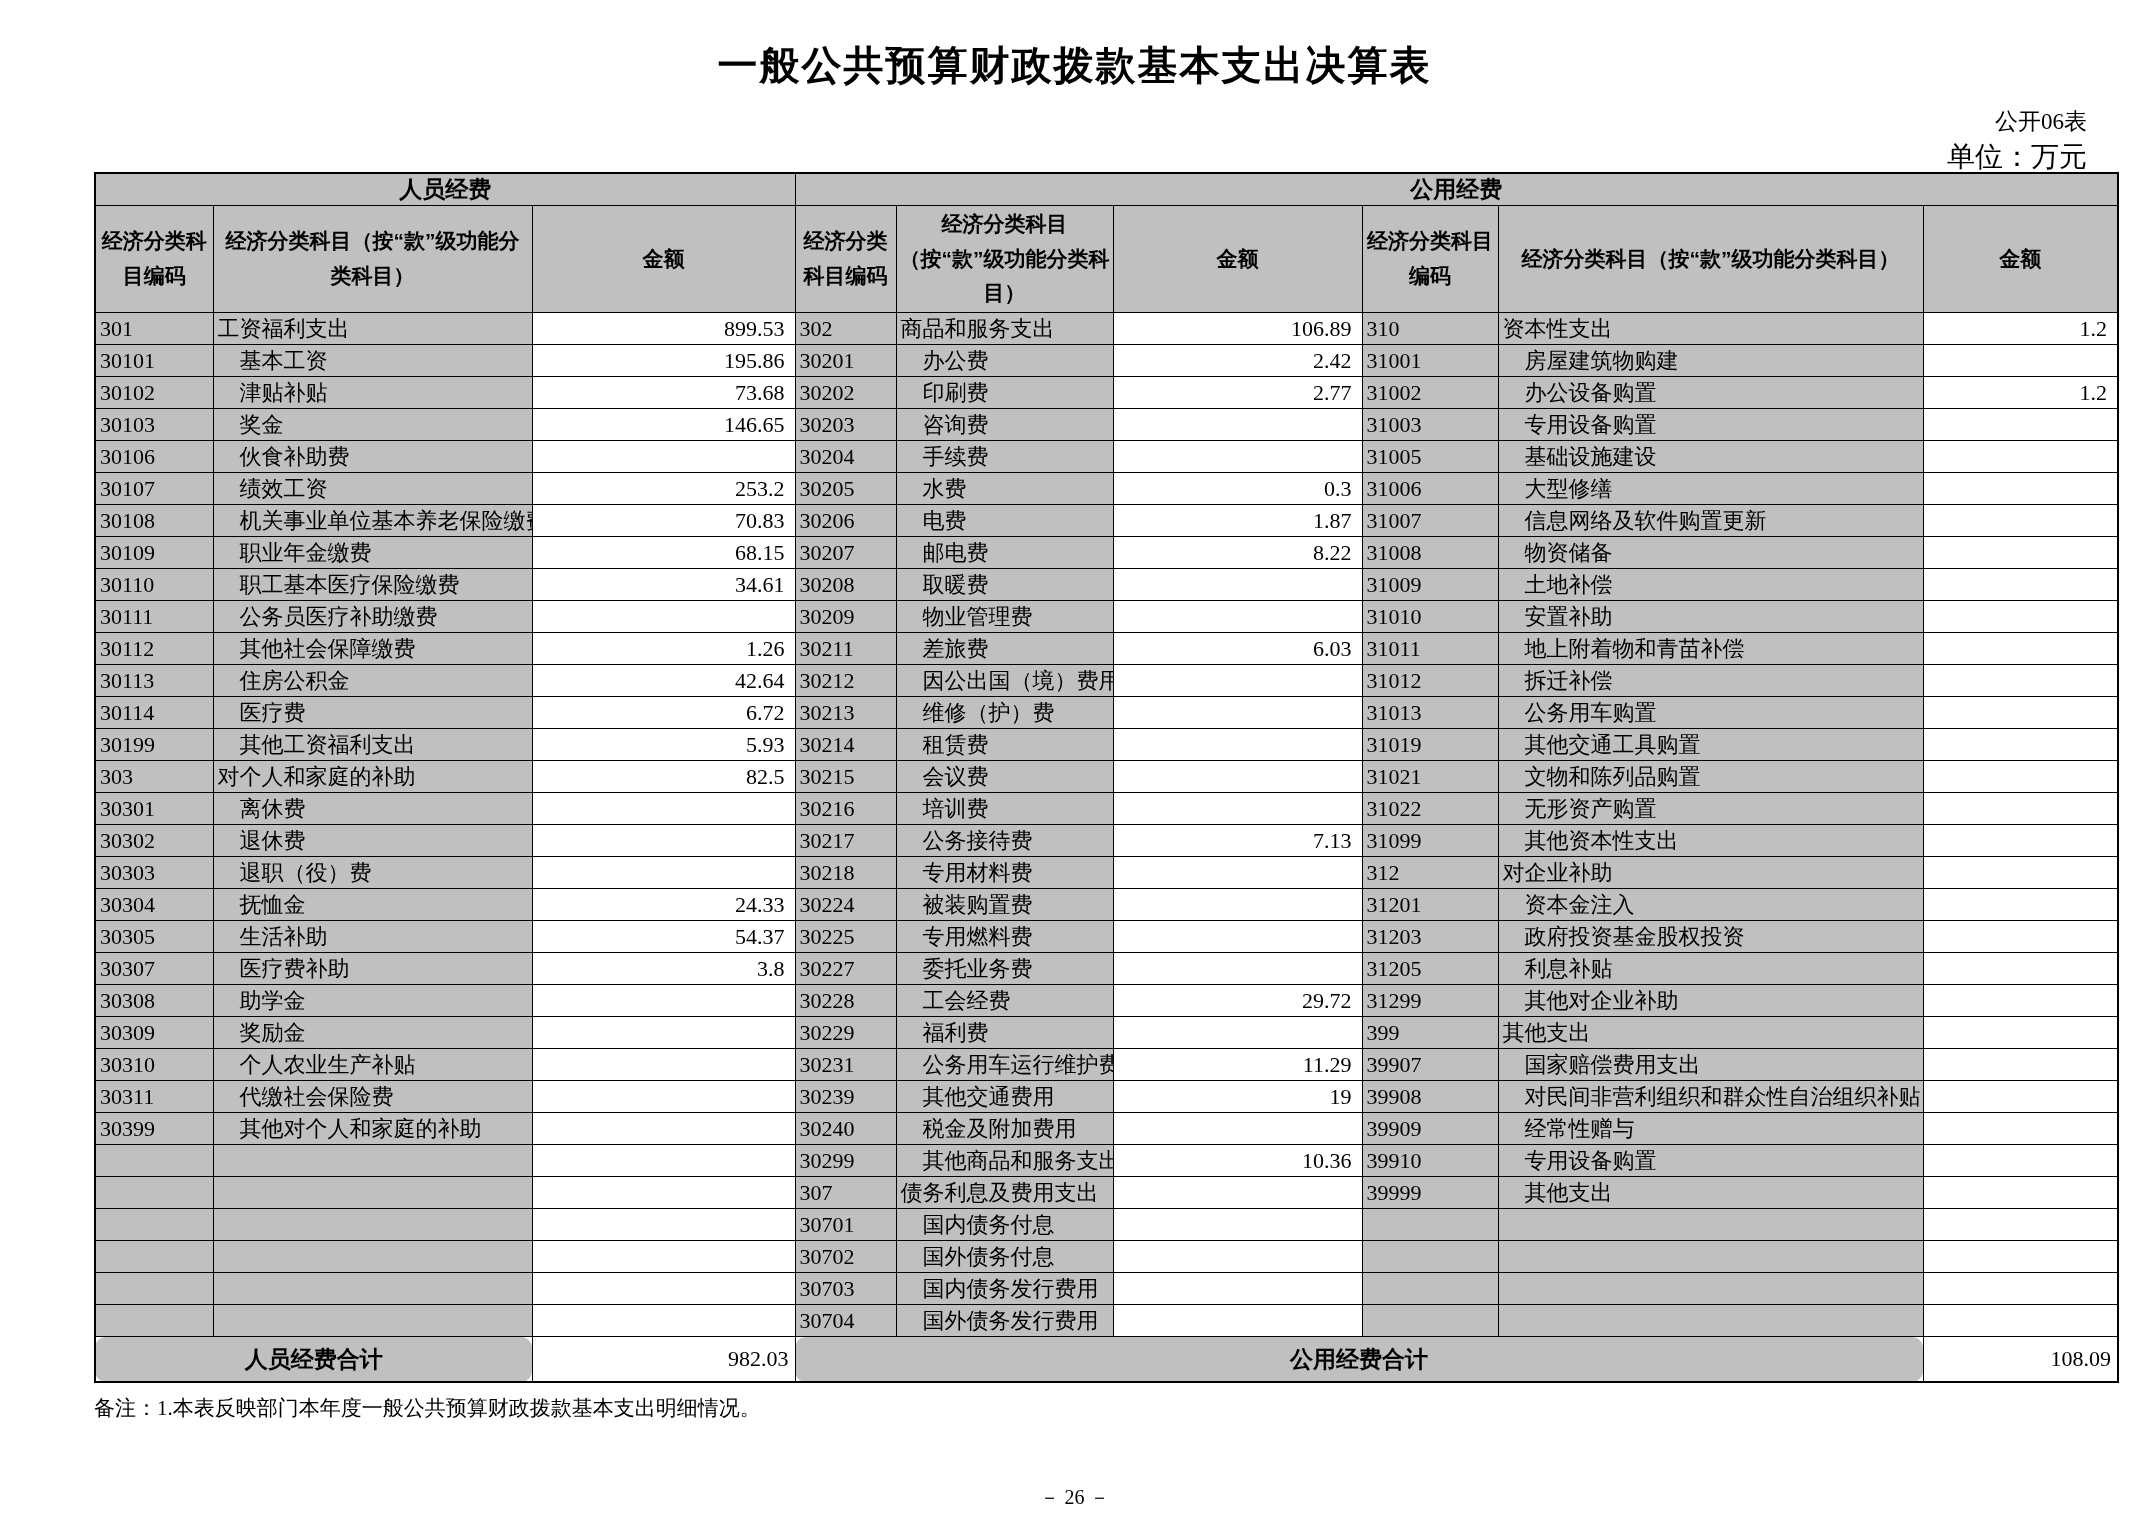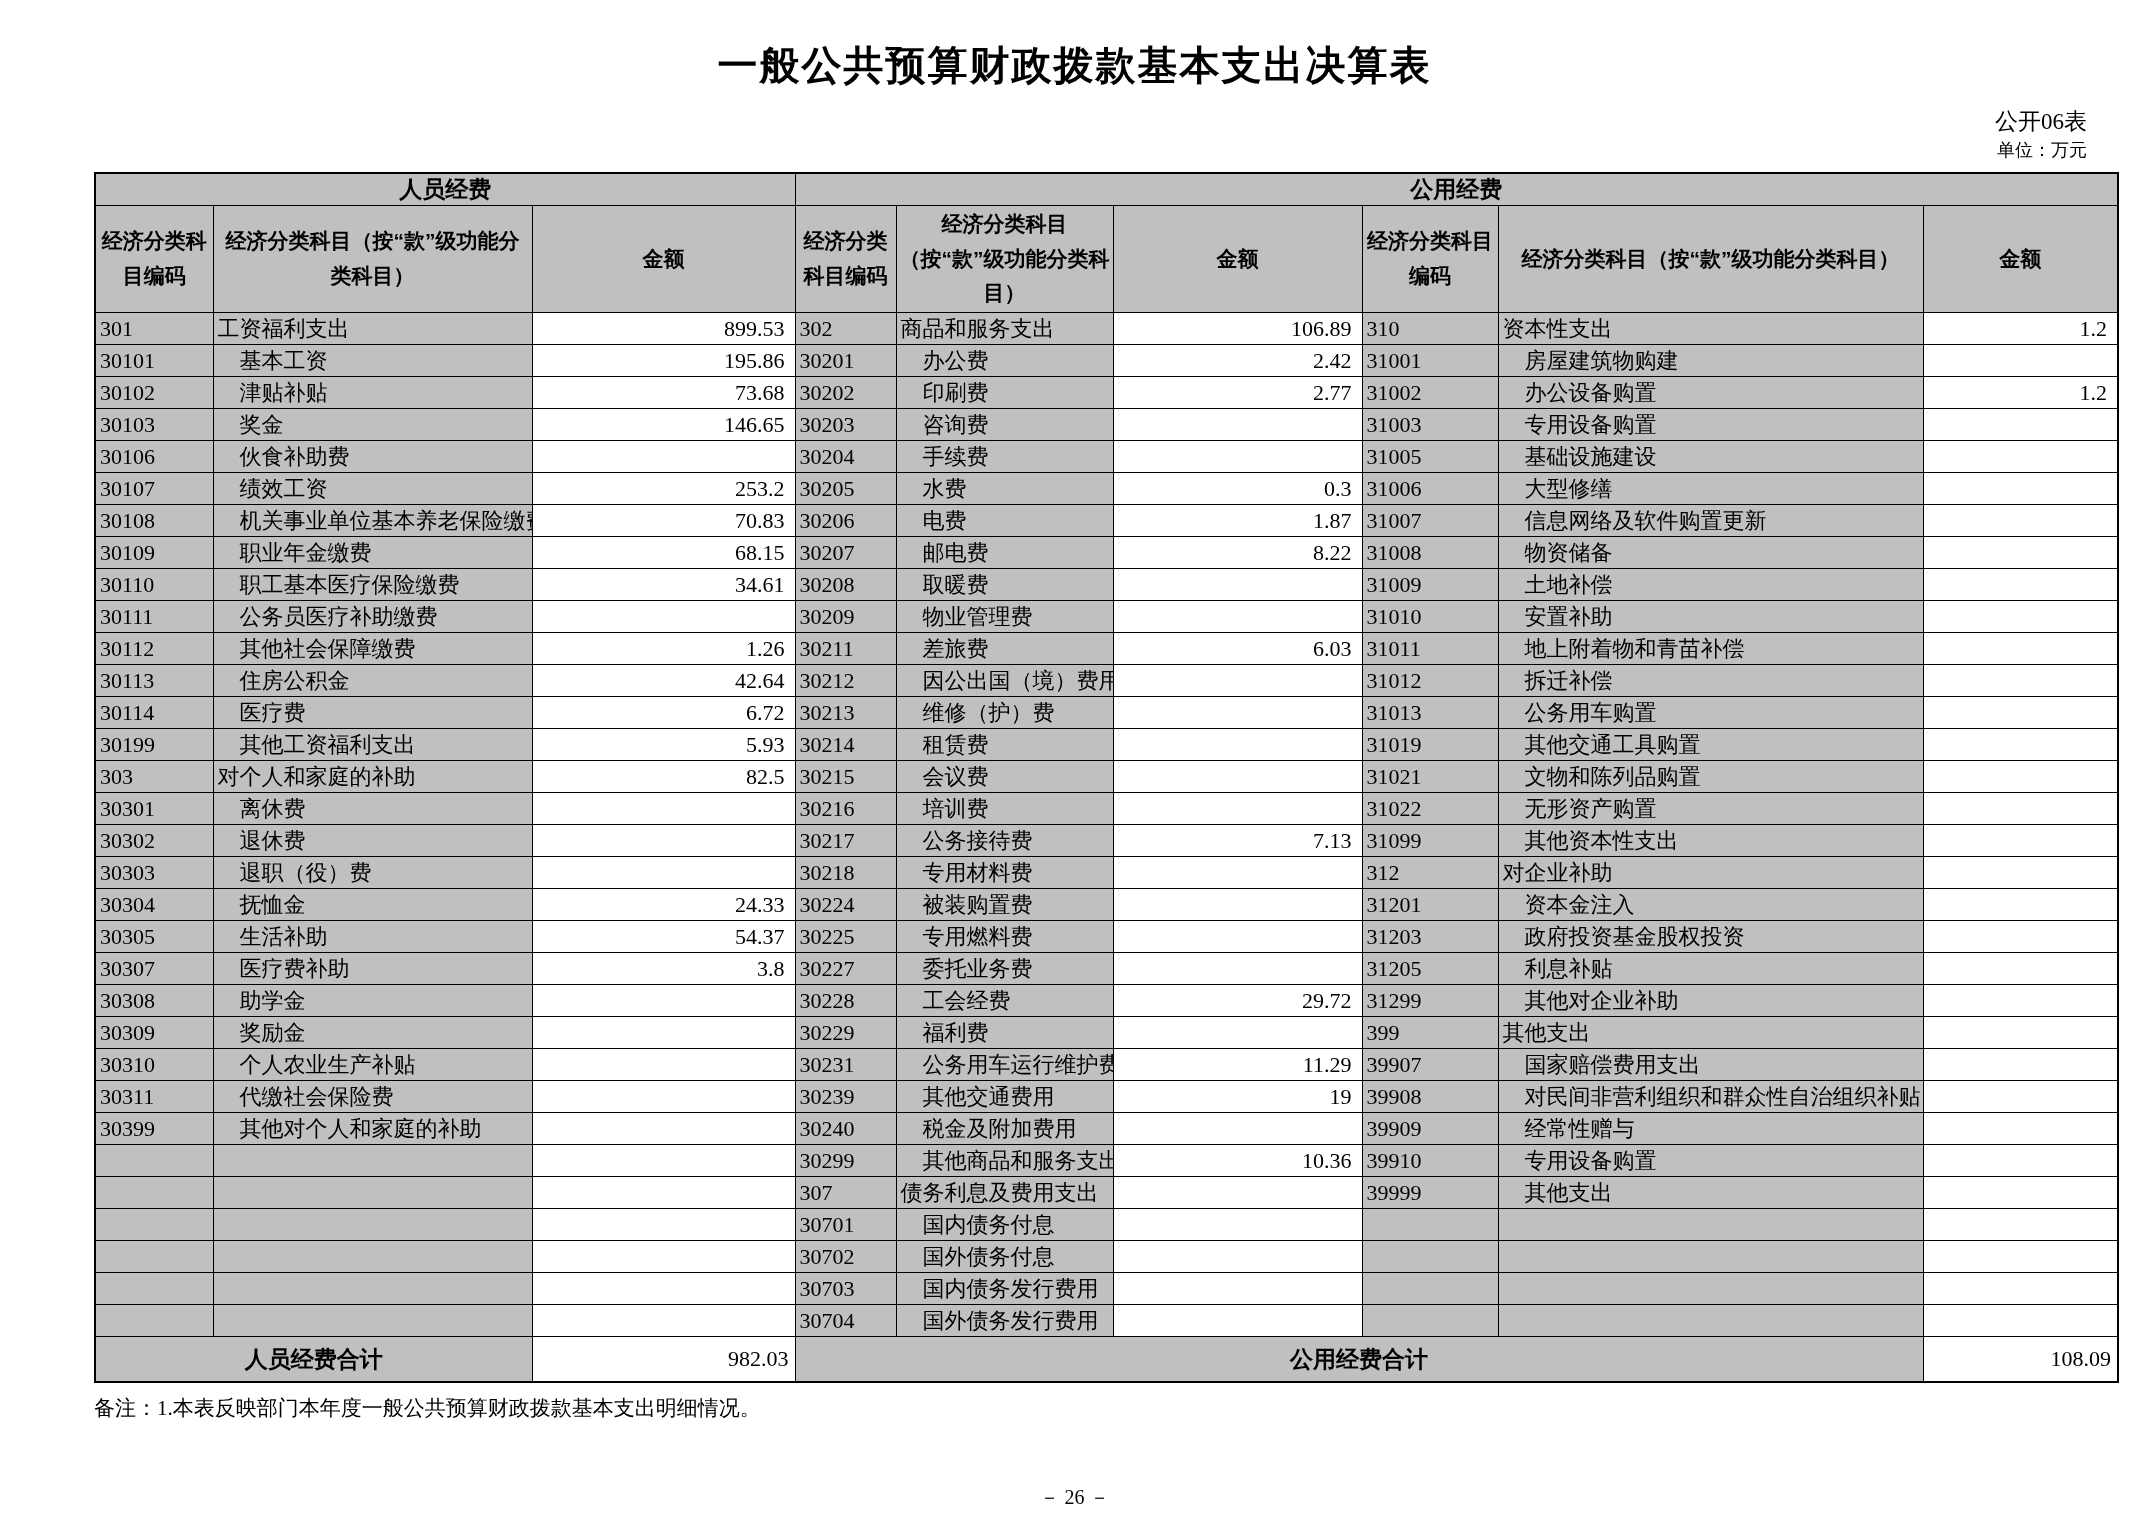--- a/index.html
+++ b/index.html
@@ -14,21 +14,21 @@
     font-weight:bold; font-size:40px; letter-spacing:2px;
   }
   .form-no {
     position:absolute; top:106px; right:62px; font-size:23px;
   }
   .dept-line {
     position:absolute; top:138px; left:94px; font-size:23px;
   }
   .dept-line .dept-value { margin-left:24px; }
   .unit-line {
-    position:absolute; top:138px; right:62px; font-size:18px;
+    position:absolute; top:138px; right:62px; font-size:28px;
   }
   table.main {
     position:absolute; top:172px; left:94px; width:2023px;
     border-collapse:collapse; table-layout:fixed;
     border:2px solid #000;
   }
   .main th, .main td {
     border:1px solid #000; vertical-align:middle; overflow:hidden;
     padding:0;
   }
@@ -49,21 +49,21 @@
     white-space:pre;
   }
   td.cell-subject {
     background:#c0c0c0; text-align:left; padding-left:4px;
     white-space:pre;
   }
   td.cell-amount {
     background:#ffffff; text-align:right; padding-right:10px;
     white-space:pre;
   }
-  tr.total-row td { height:44px; }
+  tr.total-row td { height:44px;border-radius:11px; }
   td.total-label {
     background:#c0c0c0; text-align:center;
     font-family:"Liberation Sans","DejaVu Sans",sans-serif;
     font-weight:bold; font-size:23px;
   }
   td.total-amount {
     background:#ffffff; text-align:right; padding-right:6px; font-size:22px;
   }
   .note {
     position:absolute; top:1394px; left:94px; font-size:21px;

